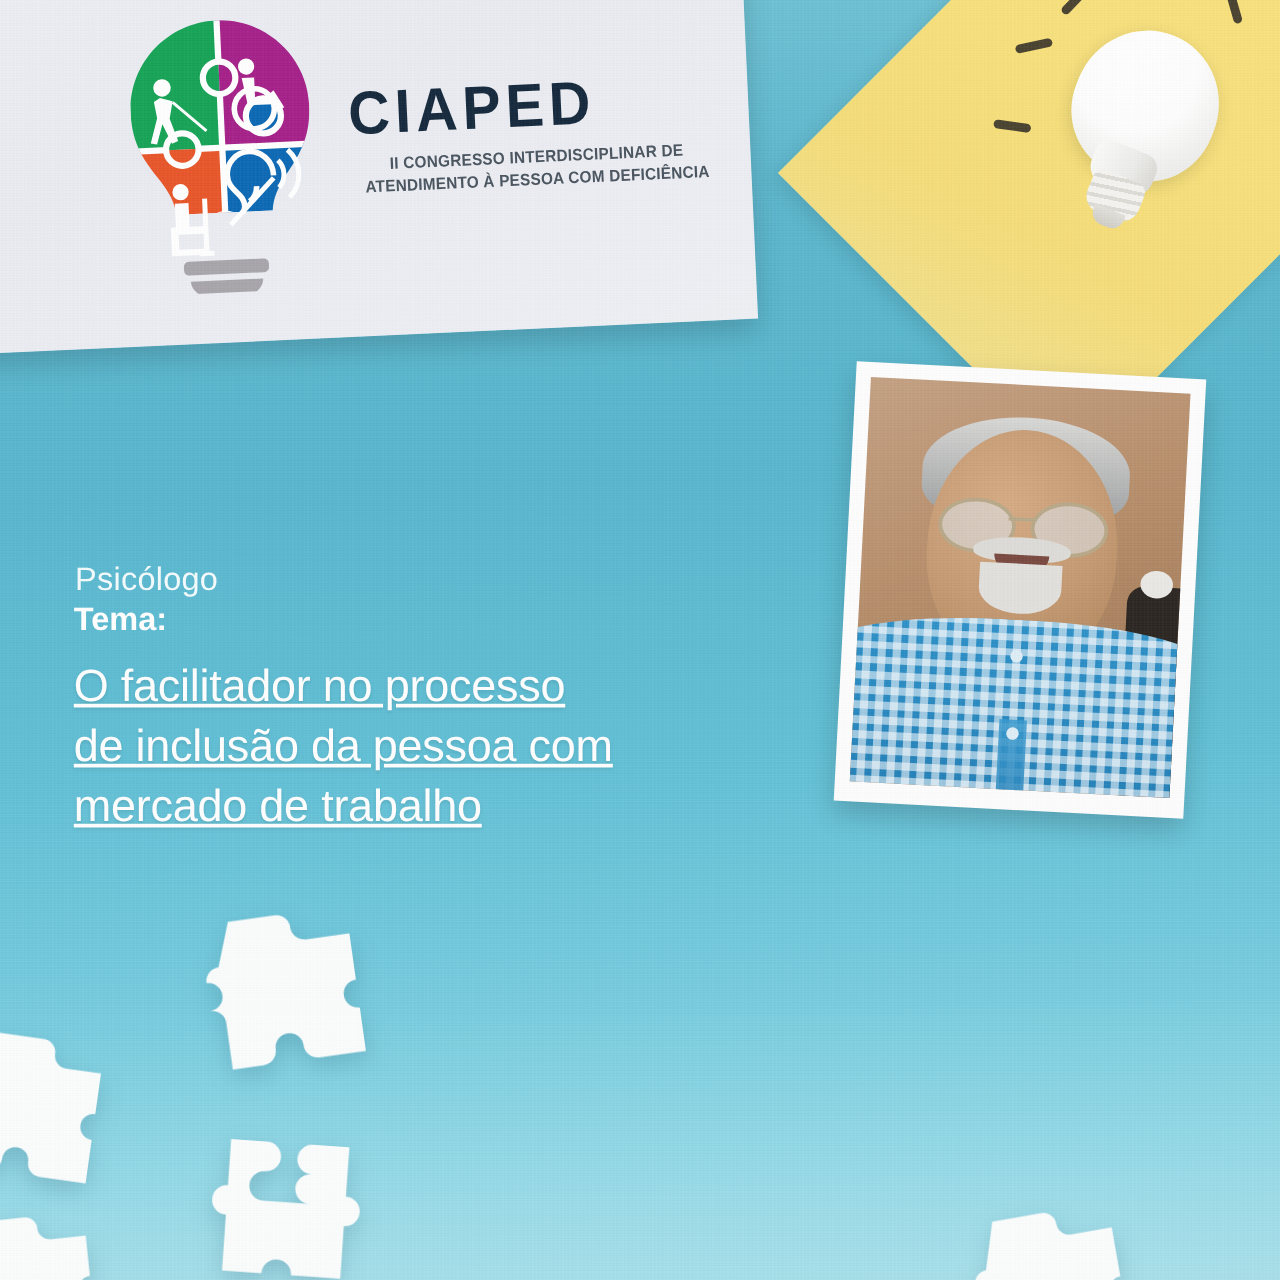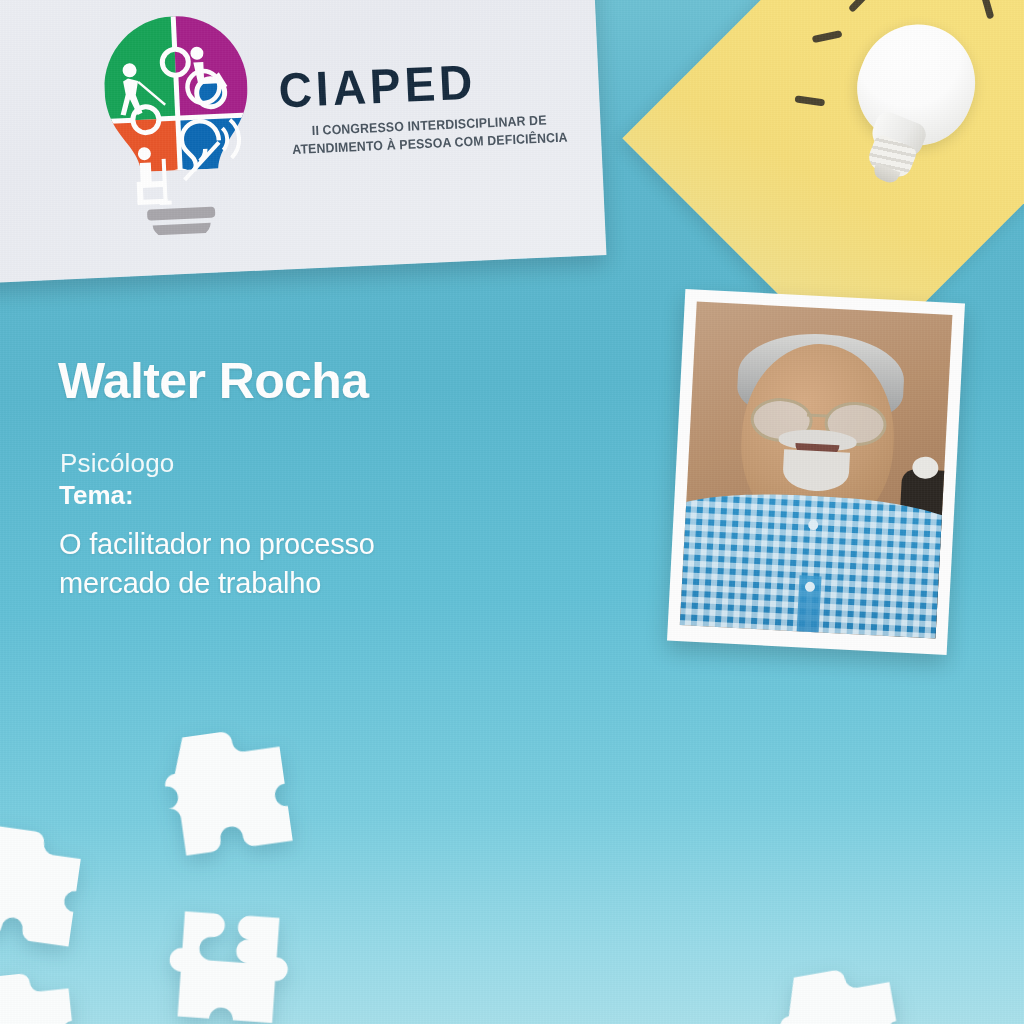--- a/index.html
+++ b/index.html
@@ -88,23 +88,24 @@
   .speaker-role{
     position:absolute;left:60px;top:412px;
     font-size:26px;font-weight:400;color:#f4fbfc;letter-spacing:.2px;margin-top:36px;
   }
   .tema-label{
     position:absolute;left:59px;top:480px;
     font-size:26px;font-weight:700;color:#ffffff;text-align:center;
   }
   .tema-body{
     position:absolute;left:59px;top:525px;width:570px;
-    font-size:29px;font-weight:300;color:#ffffff;line-height:1.33;
+    font-size:36px;font-weight:300;color:#ffffff;line-height:1.33;
     letter-spacing:-.2px;
     text-shadow:0 1px 3px rgba(0,0,0,.10);
+    text-decoration:underline;
   }
   .tema-body div{white-space:nowrap;}
 
   
   .photo-frame{
     position:absolute;left:676px;top:296px;width:280px;height:352px;
     background:#fdfdfd;
     transform:rotate(3deg);
     box-shadow:0 10px 22px rgba(0,0,0,.18);
     padding:12px 12px 16px 12px;
@@ -238,26 +239,26 @@
         <div class="ciaped-word">CIAPED</div>
         <div class="ciaped-sub">
           <div>II CONGRESSO INTERDISCIPLINAR DE</div>
           <div>ATENDIMENTO À PESSOA COM DEFICIÊNCIA</div>
         </div>
       </div>
 
     </div>
   </div>
 
-  <div class="speaker-name">Walter Rocha</div>
   <div class="speaker-role">Psicólogo</div>
 
   <div class="tema-label">Tema:</div>
   <div class="tema-body">
     <div>O facilitador no processo</div>
+    <div>de inclusão da pessoa com</div>
     <div>mercado de trabalho</div>
   </div>
 
   <div class="photo-frame">
     <div class="photo">
       <div class="p-dark-right"></div>
       <div class="p-white-obj"></div>
       <div class="p-neck"></div>
       <div class="p-hair"></div>
       <div class="p-head">

